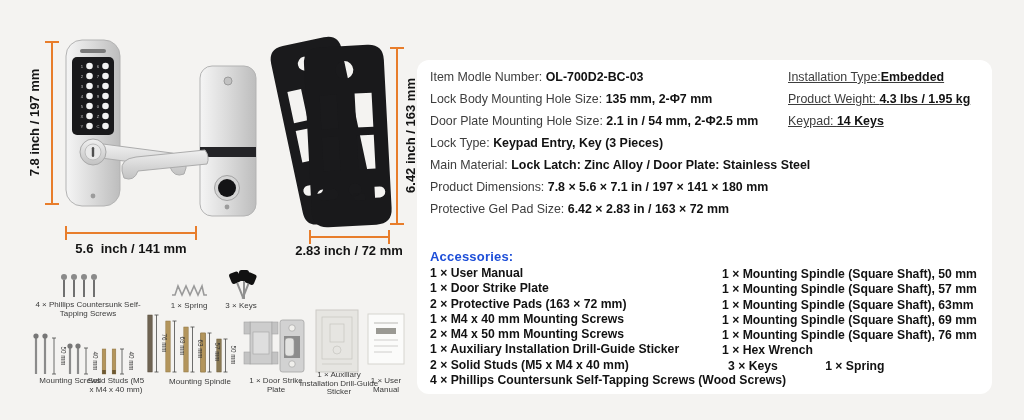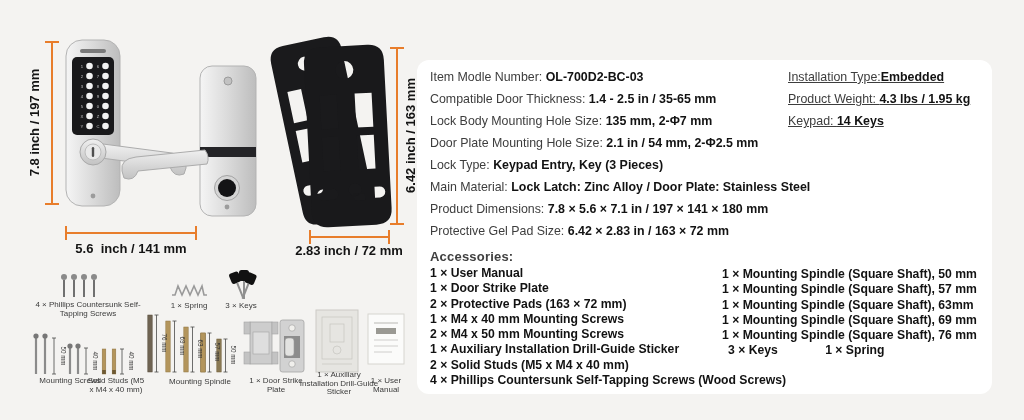--- a/index.html
+++ b/index.html
@@ -17,21 +17,21 @@
         background:#ffffff;border-radius:12px;}
 
   .specs{position:absolute;font-size:12.4px;color:#3d3d3d;}
   .specs .row{height:22px;line-height:22px;white-space:nowrap;}
   .lbl{white-space:pre;}
   .val{font-weight:bold;color:#121212;}
   #specs-left{left:430px;top:66px;}
   #specs-right{left:788px;top:66px;text-decoration:underline;}
 
   .acc-heading{position:absolute;left:430px;top:249px;font-size:13px;
-               color:#404040;font-weight:600;letter-spacing:.2px;}
+               color:#1d4ed8;font-weight:600;letter-spacing:.2px;}
   .acc-list{position:absolute;font-size:12.2px;font-weight:bold;color:#121212;}
   .acc-list .item{height:15.3px;line-height:15.3px;white-space:nowrap;}
   #acc-left{left:430px;top:266px;}
   #acc-right{left:722px;top:267px;}
   .acc-pair .spring-part{margin-left:44px;}
   .acc-pair .keys-part{margin-left:6px;}
 
   
   .dim-label{position:absolute;font-size:13px;font-weight:bold;color:#141414;
              text-align:center;white-space:pre;width:170px;}
@@ -270,21 +270,20 @@
   <div class="caption" style="left:86px;top:377px;width:60px;">Solid Studs (M5 x M4 x 40 mm)</div>
   <div class="caption" style="left:164px;top:378px;width:72px;">Mounting Spindle</div>
   <div class="caption" style="left:243px;top:377px;width:66px;">1 × Door Strike Plate</div>
   <div class="caption" style="left:299px;top:371px;width:80px;">1 × Auxiliary Installation Drill-Guide Sticker</div>
   <div class="caption" style="left:362px;top:377px;width:48px;">1 × User Manual</div>
 
   <div class="card"></div>
 
   <div class="specs" id="specs-left">
     <div class="row"><span class="lbl">Item Modle Number: </span><span class="val">OL-700D2-BC-03</span></div>
-    <div class="row"><span class="lbl">Compatible Door Thickness: </span><span class="val">1.4 - 2.5 in / 35-65 mm</span></div>
     <div class="row"><span class="lbl">Lock Body Mounting Hole Size: </span><span class="val">135 mm, 2-Φ7 mm</span></div>
     <div class="row"><span class="lbl">Door Plate Mounting Hole Size: </span><span class="val">2.1 in / 54 mm, 2-Φ2.5 mm</span></div>
     <div class="row"><span class="lbl">Lock Type: </span><span class="val">Keypad Entry, Key (3 Pieces)</span></div>
     <div class="row"><span class="lbl">Main Material: </span><span class="val">Lock Latch: Zinc Alloy / Door Plate: Stainless Steel</span></div>
     <div class="row"><span class="lbl">Product Dimensions: </span><span class="val">7.8 × 5.6 × 7.1 in / 197 × 141 × 180 mm</span></div>
     <div class="row"><span class="lbl">Protective Gel Pad Size: </span><span class="val">6.42 × 2.83 in / 163 × 72 mm</span></div>
   </div>
 
   <div class="specs" id="specs-right">
     <div class="row"><span class="lbl">Installation Type:</span><span class="val">Embedded</span></div>
@@ -304,19 +303,20 @@
     <div class="item">2 × Solid Studs (M5 x M4 x 40 mm)</div>
     <div class="item">4 × Phillips Countersunk Self-Tapping Screws (Wood Screws)</div>
   </div>
 
   <div class="acc-list" id="acc-right">
     <div class="item">1 × Mounting Spindle (Square Shaft), 50 mm</div>
     <div class="item">1 × Mounting Spindle (Square Shaft), 57 mm</div>
     <div class="item">1 × Mounting Spindle (Square Shaft), 63mm</div>
     <div class="item">1 × Mounting Spindle (Square Shaft), 69 mm</div>
     <div class="item">1 × Mounting Spindle (Square Shaft), 76 mm</div>
+    <div class="item">1 × Hex Wrench</div>
     <div class="item acc-pair">
       <span class="keys-part">3 × Keys</span>
       <span class="spring-part">1 × Spring</span>
     </div>
   </div>
 
 </div>
 
 </body></html>

